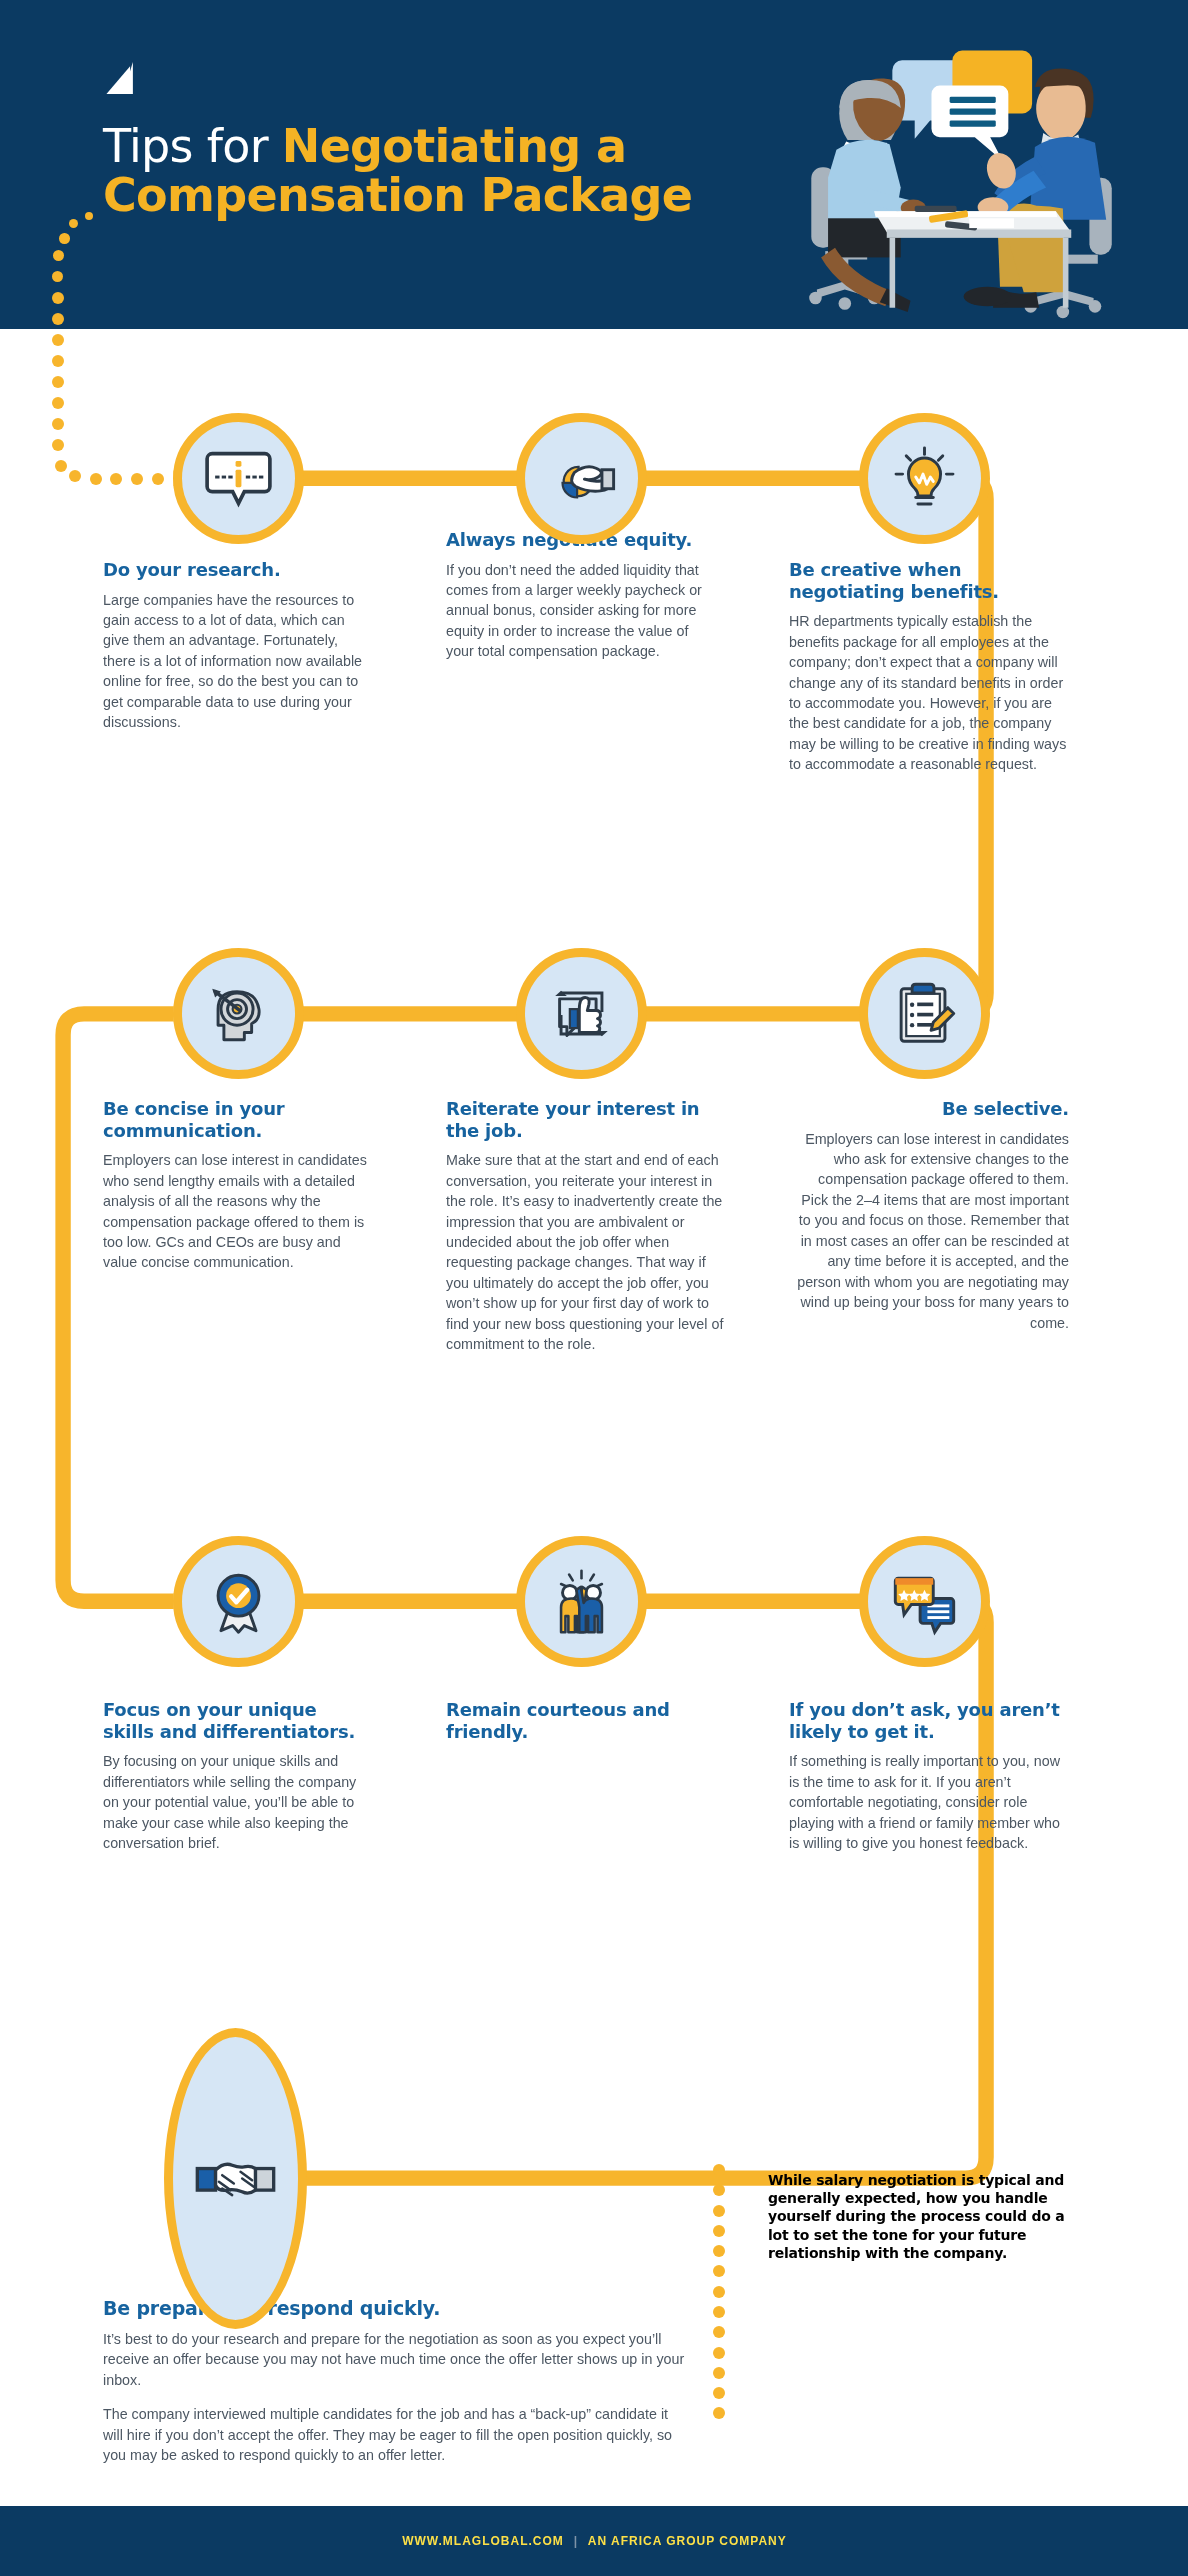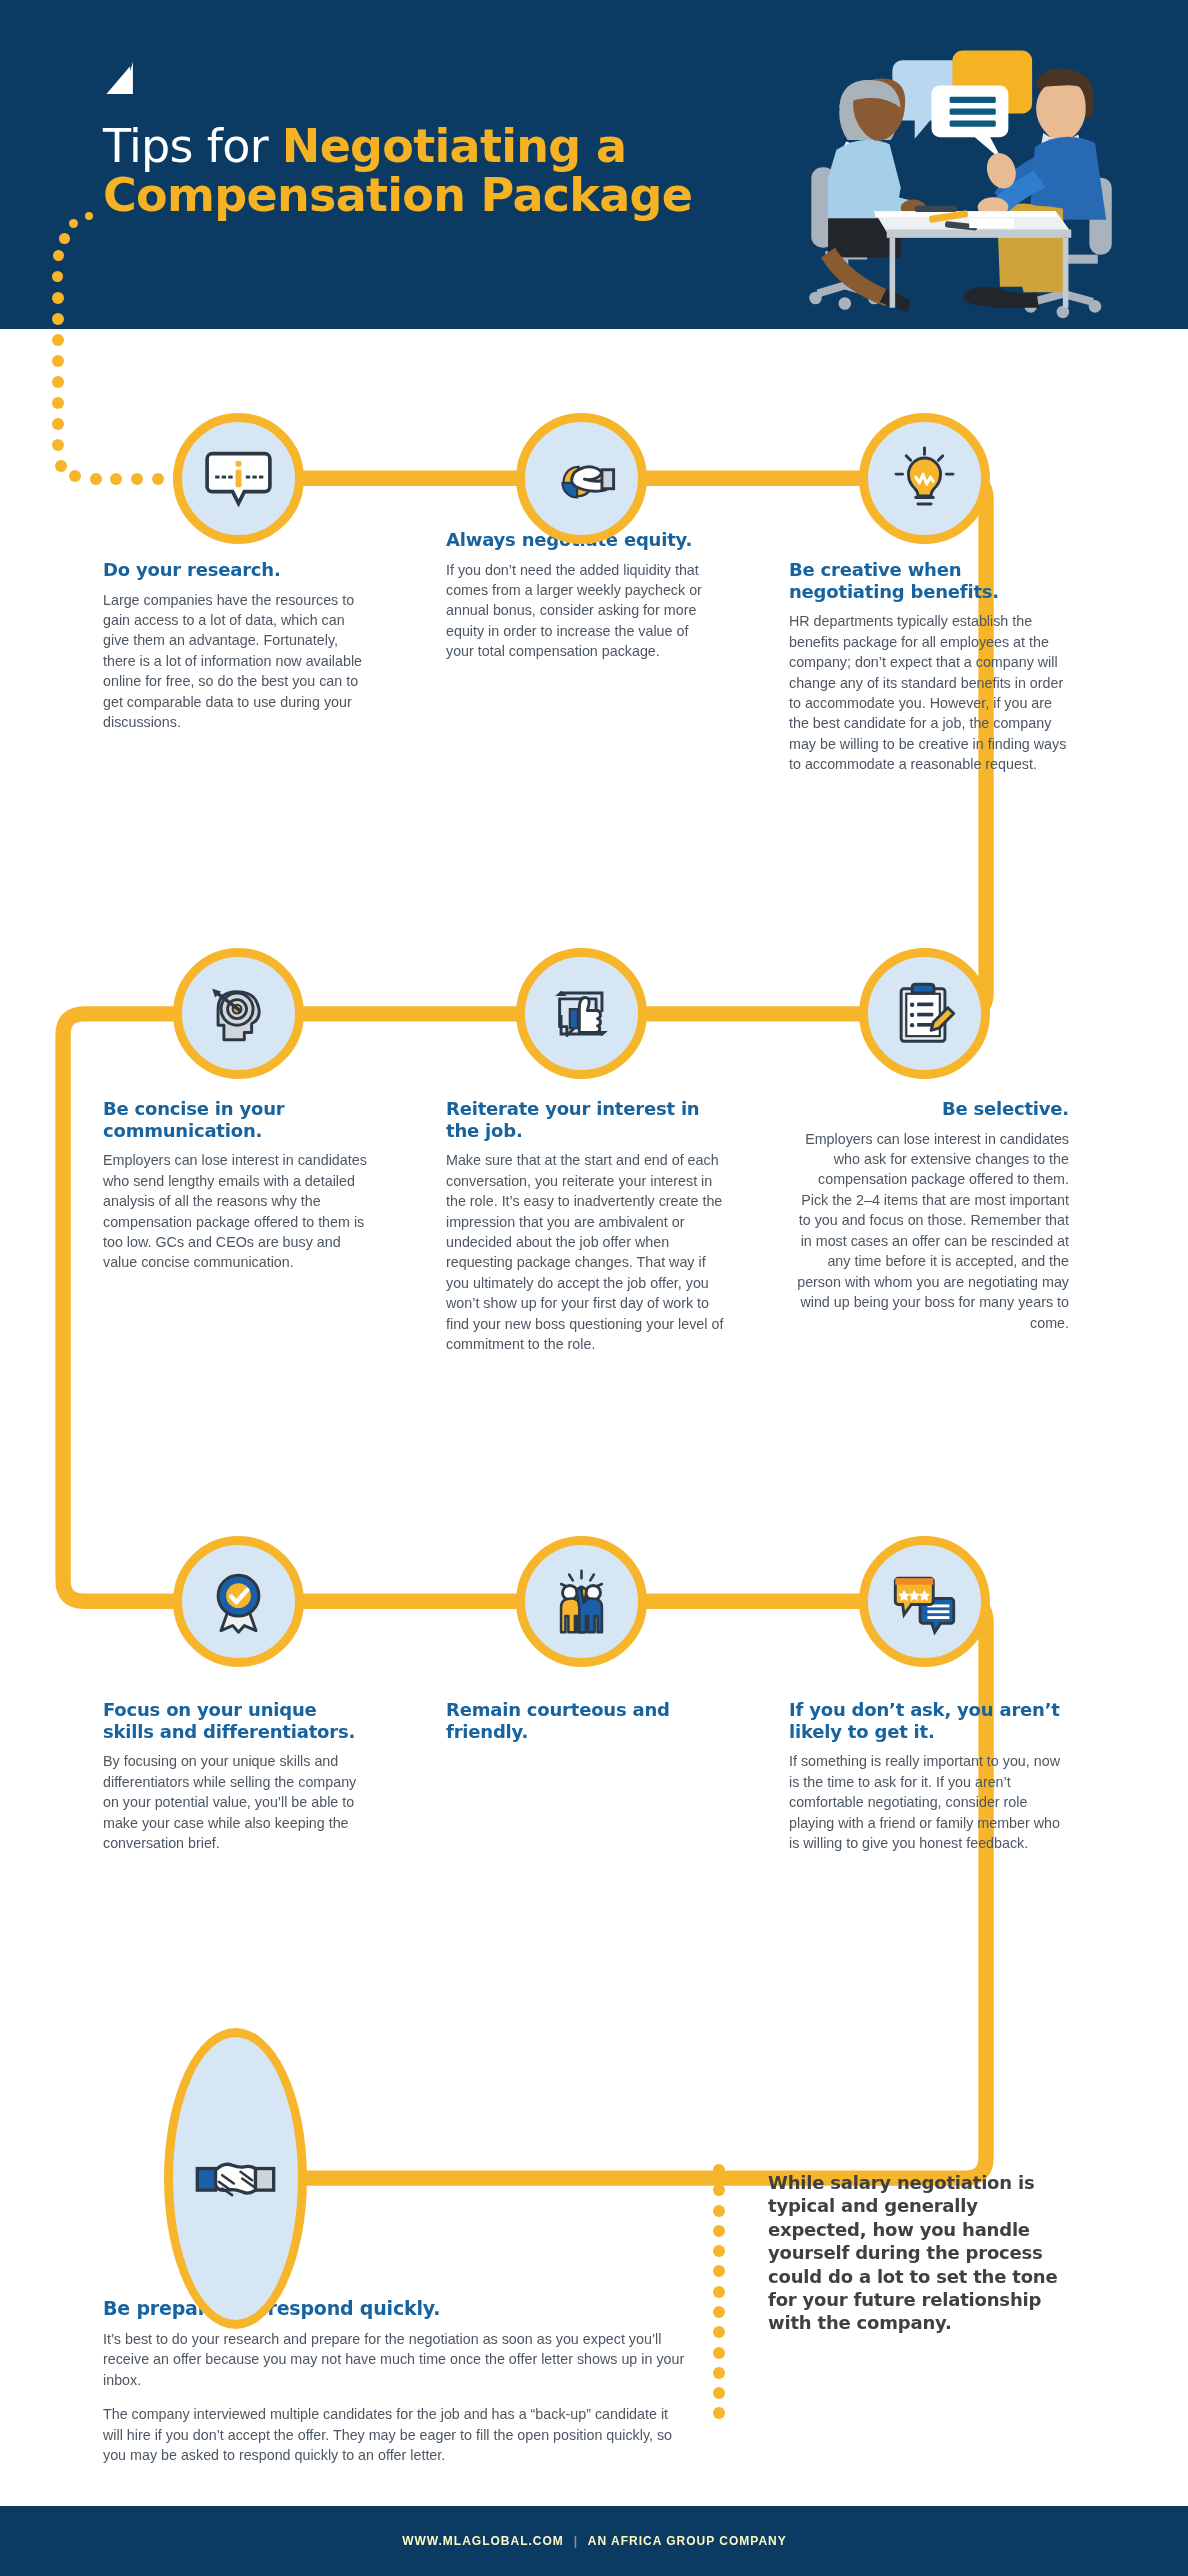--- a/index.html
+++ b/index.html
@@ -58,32 +58,32 @@
   }
   .card p {
     color:#4c5763; font-size:14.3px; line-height:1.43;
     font-family:"Liberation Sans", sans-serif;
   }
   .card p + p { margin-top:14px; }
 
   
   .callout { position:absolute; z-index:4; }
   .callout p {
-    color:#404040; font-size:18px; line-height:1.3; font-weight:700;
+    color:#000000; font-size:14px; line-height:1.3; font-weight:700;
     font-family:"DejaVu Sans", sans-serif; letter-spacing:-0.2px;
   }
   .callout-dots { position:absolute; }
 
   
   .footer {
     position:absolute; left:0; top:2506px; width:1189px; height:70px;
     background:#0b3a62; display:flex; align-items:center; justify-content:center;
   }
   .footer-text {
-    color:#fef9c3; font-size:12px; font-weight:700; letter-spacing:1px;
+    color:#fde047; font-size:12px; font-weight:700; letter-spacing:1px;
     font-family:"Liberation Sans", sans-serif;
   }
   .footer-sep { color:#7d93a8; margin:0 9.8px; }
 </style>
 </head>
 <body>
 
 <div class="header">
 
   <div class="logo-wrap">

